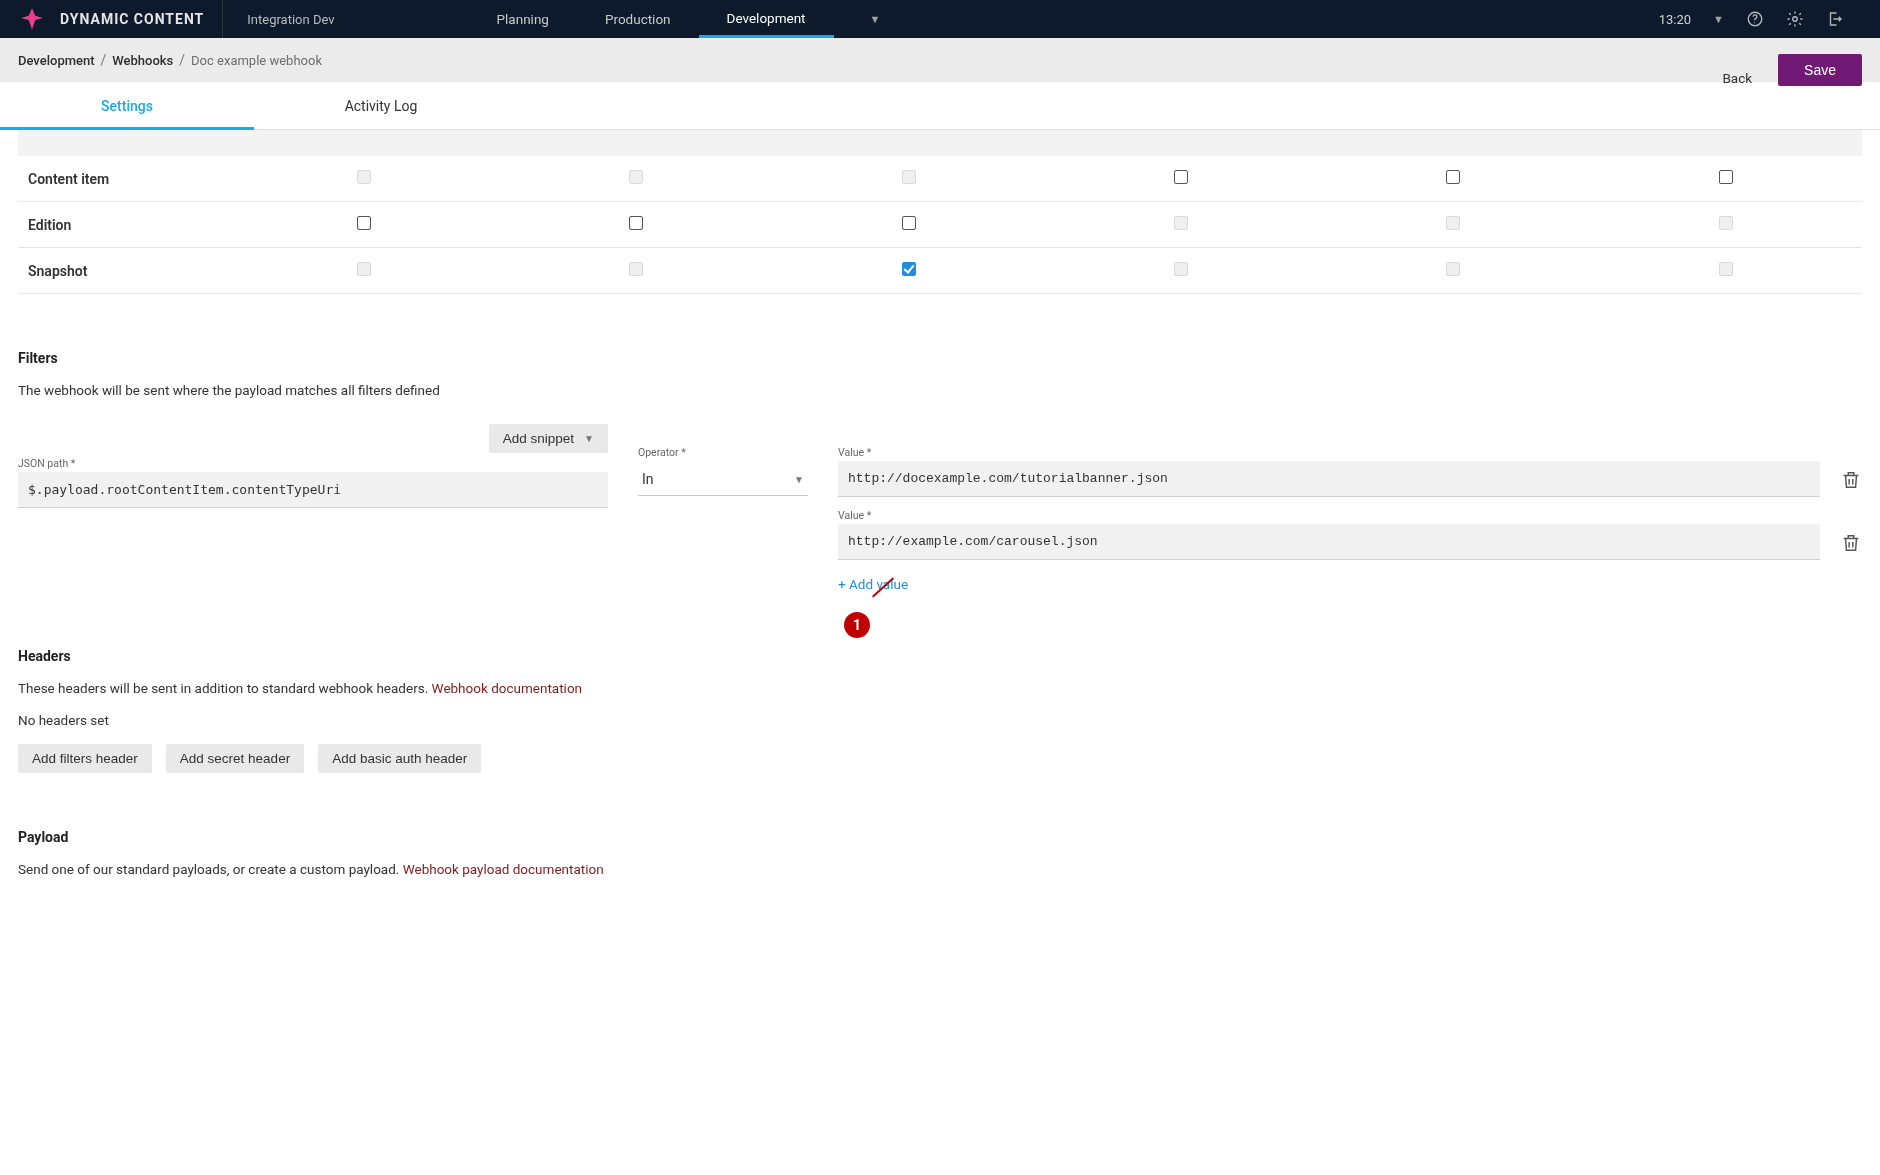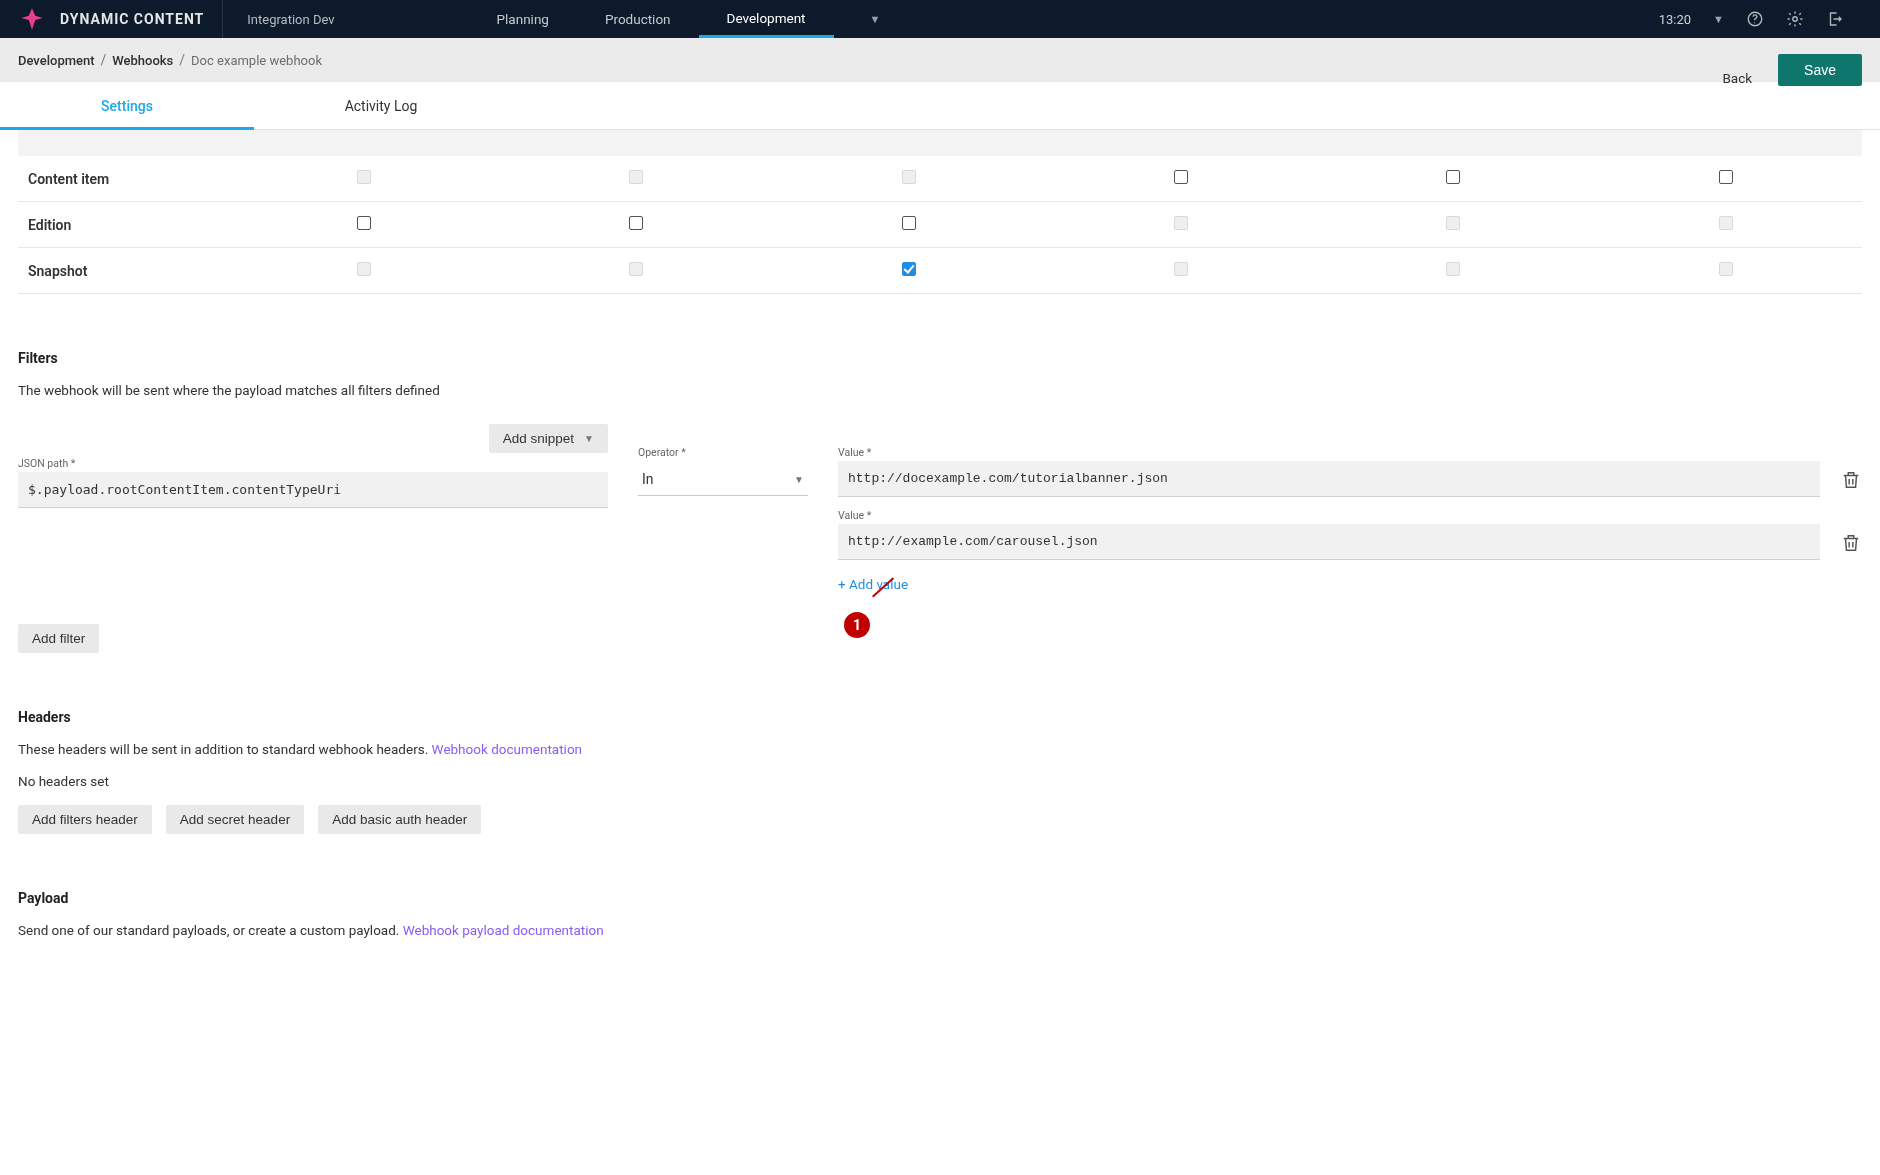--- a/index.html
+++ b/index.html
@@ -86,21 +86,21 @@
   }
   .crumb-seg { color: #4a4a4a; font-size: 13px; }
   .crumb-link { color: #2f2f2f; font-weight: 500; }
   .crumb-sep { margin: 0 6px; color: #7a7a7a; }
   .crumb-current { color: #6d6d6d; }
   .crumb-actions { margin-left: auto; display:flex; gap: 26px; align-items:flex-end;margin-top:20px;}
   .btn-back {
     color: #333; font-size: 13.5px; cursor:pointer;
   }
   .btn-save {
-    background: #0f766e;
+    background: #701a75;
     color: #fff;
     border: none;
     padding: 8px 26px;
     border-radius: 2px;
     font-size: 14px;
     cursor: pointer;
   }
 
   
   .sub-tabs {
@@ -162,21 +162,21 @@
   .cb.disabled { border-color:#d9d9d9; background:#efefef; }
   .cb.checked { background:#1f8de6; border-color:#1f8de6; }
   .cb.checked::after {
     content:""; position:absolute; left:3px; top:0px; width:4px; height:8px;
     border: solid #fff; border-width:0 2px 2px 0; transform:rotate(40deg);
   }
 
   
   .section-title { font-size:14px; font-weight:700; color:#222; margin-top: 56px; }
   .section-desc  { font-size:13.5px; color:#333; margin-top: 16px; }
-  .link { color:#8b5cf6; cursor:pointer; }
+  .link { color:#7f1d1d; cursor:pointer; }
 
   
   .filter-block { margin-top: 26px; display:flex; gap: 30px; align-items:flex-start; }
   .filter-col-json { width: 590px; }
   .filter-col-op   { width: 170px; }
   .filter-col-val  { flex:1; }
 
   .add-snippet-row { display:flex; justify-content:flex-end; margin-bottom:4px; }
   .btn-grey {
     background:#e9e9e9; color:#333; border:none;
@@ -367,23 +367,20 @@
       </div>
       <span class="add-value">+ Add value</span>
 
       <div class="annotation-wrap">
         <div style="position:absolute; left:34px; top:4px; width:28px; height:2px; background:#c00000; transform:rotate(-42deg); transform-origin:left top;"></div>
         <div style="position:absolute; left:6px; top:20px; width:26px; height:26px; border-radius:50%; background:#c00000; color:#fff; font-weight:700; font-size:14px; display:flex; align-items:center; justify-content:center;">1</div>
       </div>
     </div>
   </div>
 
-  <div class="add-filter-row">
-    <button class="btn-grey">Add filter</button>
-  </div>
 
   <div class="section-title">Headers</div>
   <div class="section-desc">
     <span>These headers will be sent in addition to standard webhook headers.  </span>
     <span class="link">Webhook documentation</span>
   </div>
   <div class="no-headers">No headers set</div>
   <div class="btn-row">
     <button class="btn-grey">Add filters header</button>
     <button class="btn-grey">Add secret header</button>

